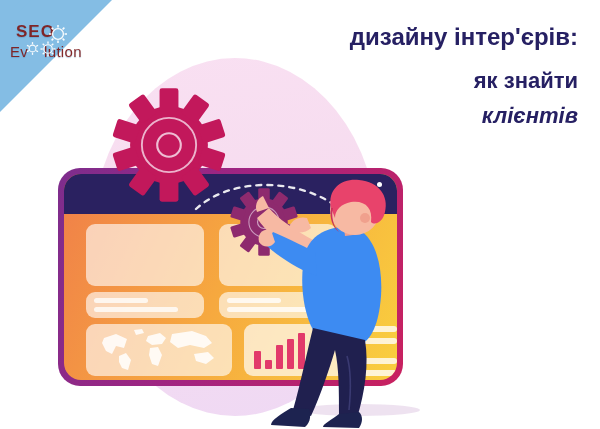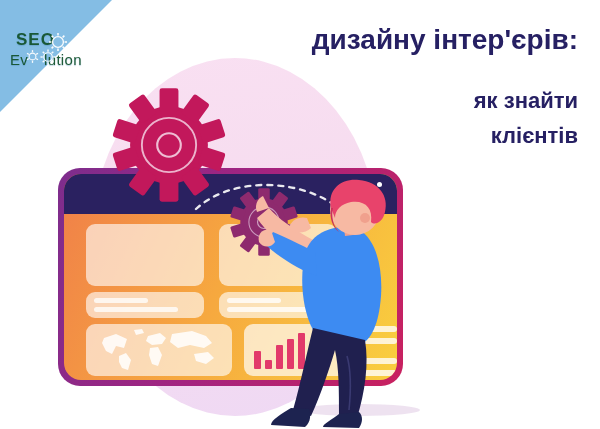--- a/index.html
+++ b/index.html
@@ -18,46 +18,46 @@
   .corner .tri-main{
     position:absolute;left:0;top:0;width:0;height:0;
     border-left:112px solid #84bde4;
     border-bottom:112px solid transparent;
   }
   .corner .stripe{
     position:absolute;left:-26px;top:48px;width:190px;height:7px;
     background:#84bde4;transform:rotate(-45deg);transform-origin:left center;
   }
   .logo{
-    position:absolute;left:8px;top:30px;width:100px;height:50px;
-    color:#14532d;opacity:.95;
+    position:absolute;left:8px;top:22px;width:100px;height:50px;
+    color:#7f1d1d;opacity:.95;
   }
   .logo .seo{
     position:absolute;left:8px;top:0px;font-size:17px;font-weight:700;letter-spacing:1px;
     text-shadow:0 1px 1px rgba(80,140,185,.45);
   }
   .logo .evo{
     position:absolute;left:2px;top:21px;font-size:15px;font-weight:400;letter-spacing:.3px;
     text-shadow:0 1px 1px rgba(80,140,185,.45);
   }
   .gearlogo{position:absolute;}
   .gearlogo svg{display:block;}
 
   
   .headline{
     position:absolute;right:22px;top:24px;width:460px;
     text-align:right;color:#262063;
   }
   .h-line{margin:0 0 7px 0;line-height:1.12;white-space:nowrap;}
   .l1{font-size:22px;font-weight:700;}
   .l1 .big{font-size:30px;color:#cc2169;font-weight:700;letter-spacing:-0.3px;}
-  .l2{font-size:28px;font-weight:700;}
-  .l3{font-size:22px;font-weight:700;margin-top:34px;}
+  .l2{font-size:24px;font-weight:700;}
+  .l3{font-size:22px;font-weight:700;margin-top:18px;}
   .l4{font-size:30px;font-weight:700;color:#cc2169;margin-top:10px;letter-spacing:.5px;}
-  .l5{font-size:22px;font-weight:700;margin-top:10px;}
+  .l5{font-size:22px;font-weight:700;margin-top:10px;font-style:italic;}
 
   
   .art{position:absolute;left:0;top:0;width:600px;height:429px;}
   .blob{
     position:absolute;left:92px;top:58px;width:286px;height:358px;border-radius:50%;
     background:linear-gradient(170deg,#f9e0f2 0%,#f6dcef 45%,#efd9f4 100%);
   }
   .device{
     position:absolute;left:58px;top:168px;width:345px;height:218px;
     border-radius:22px;

